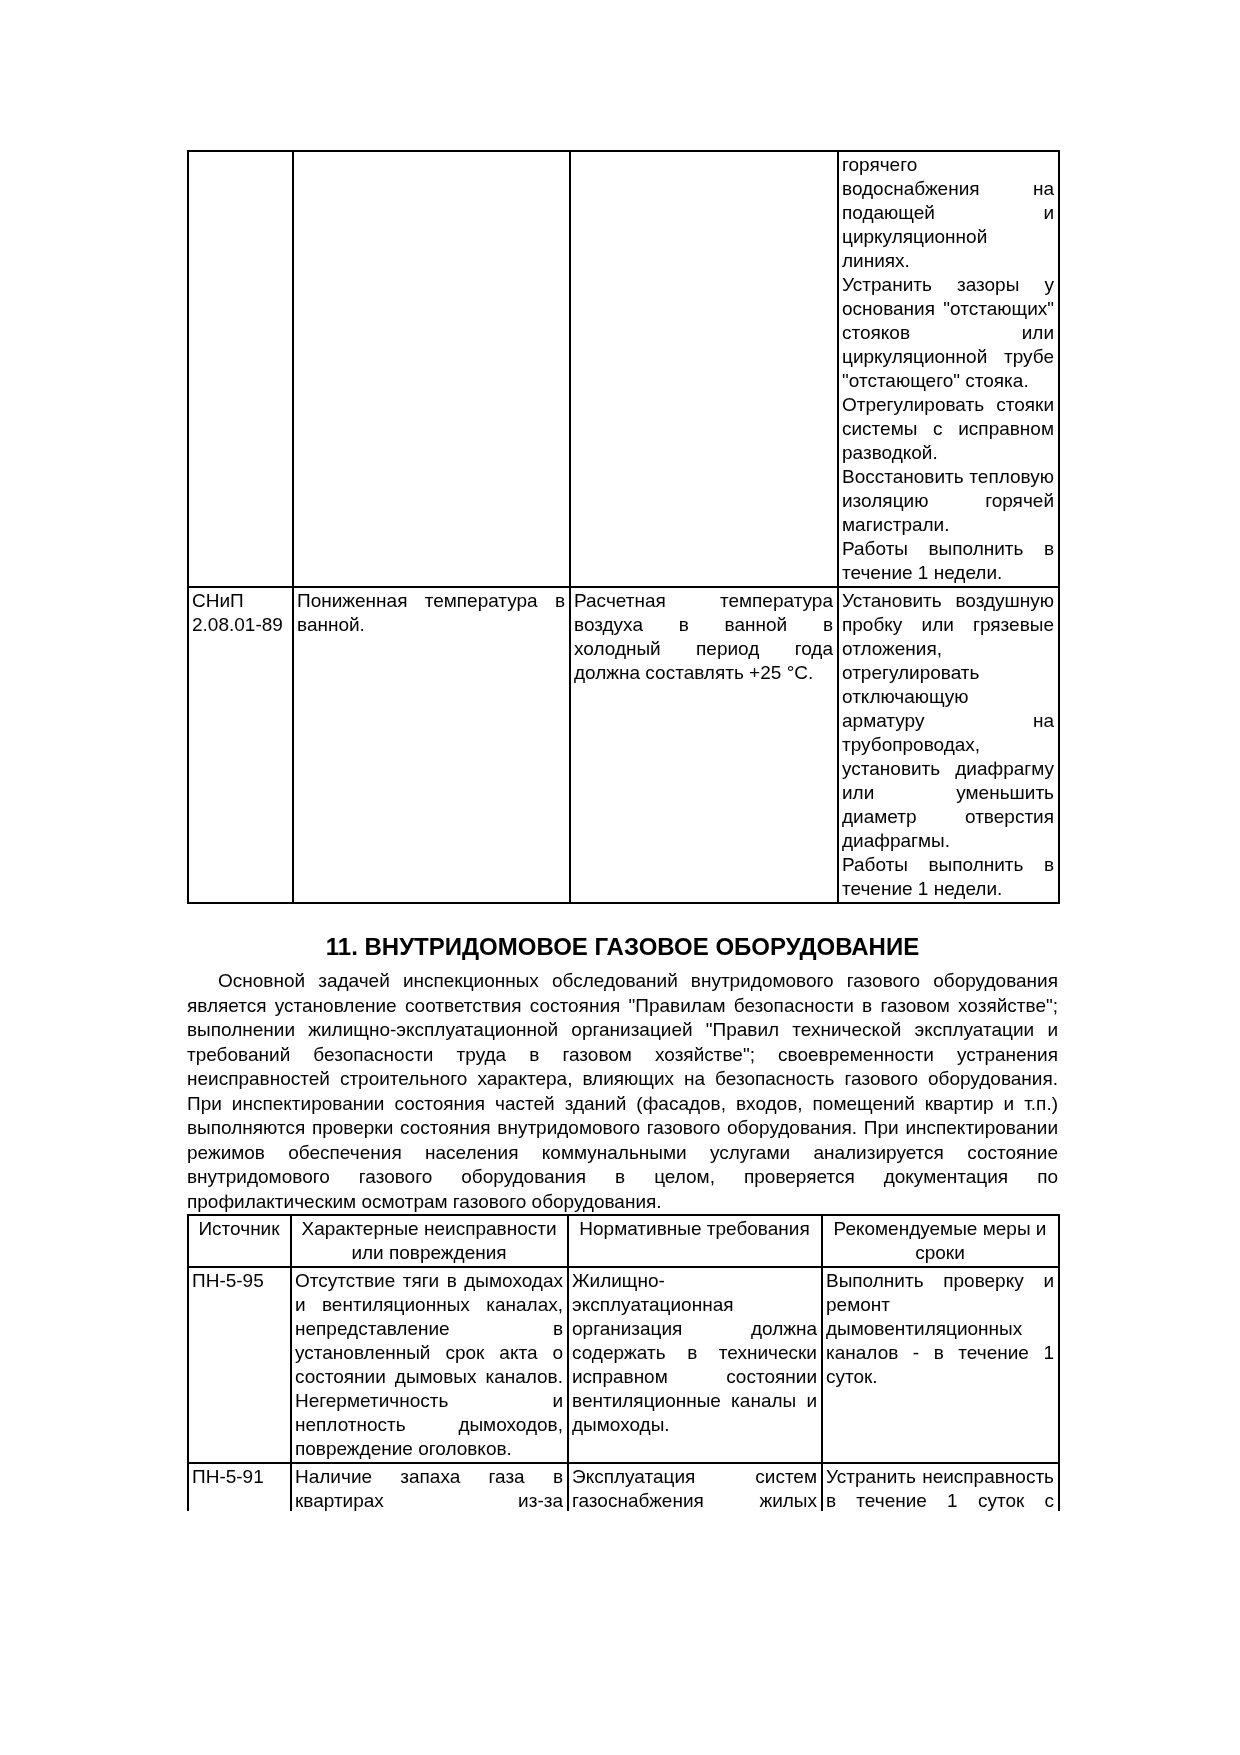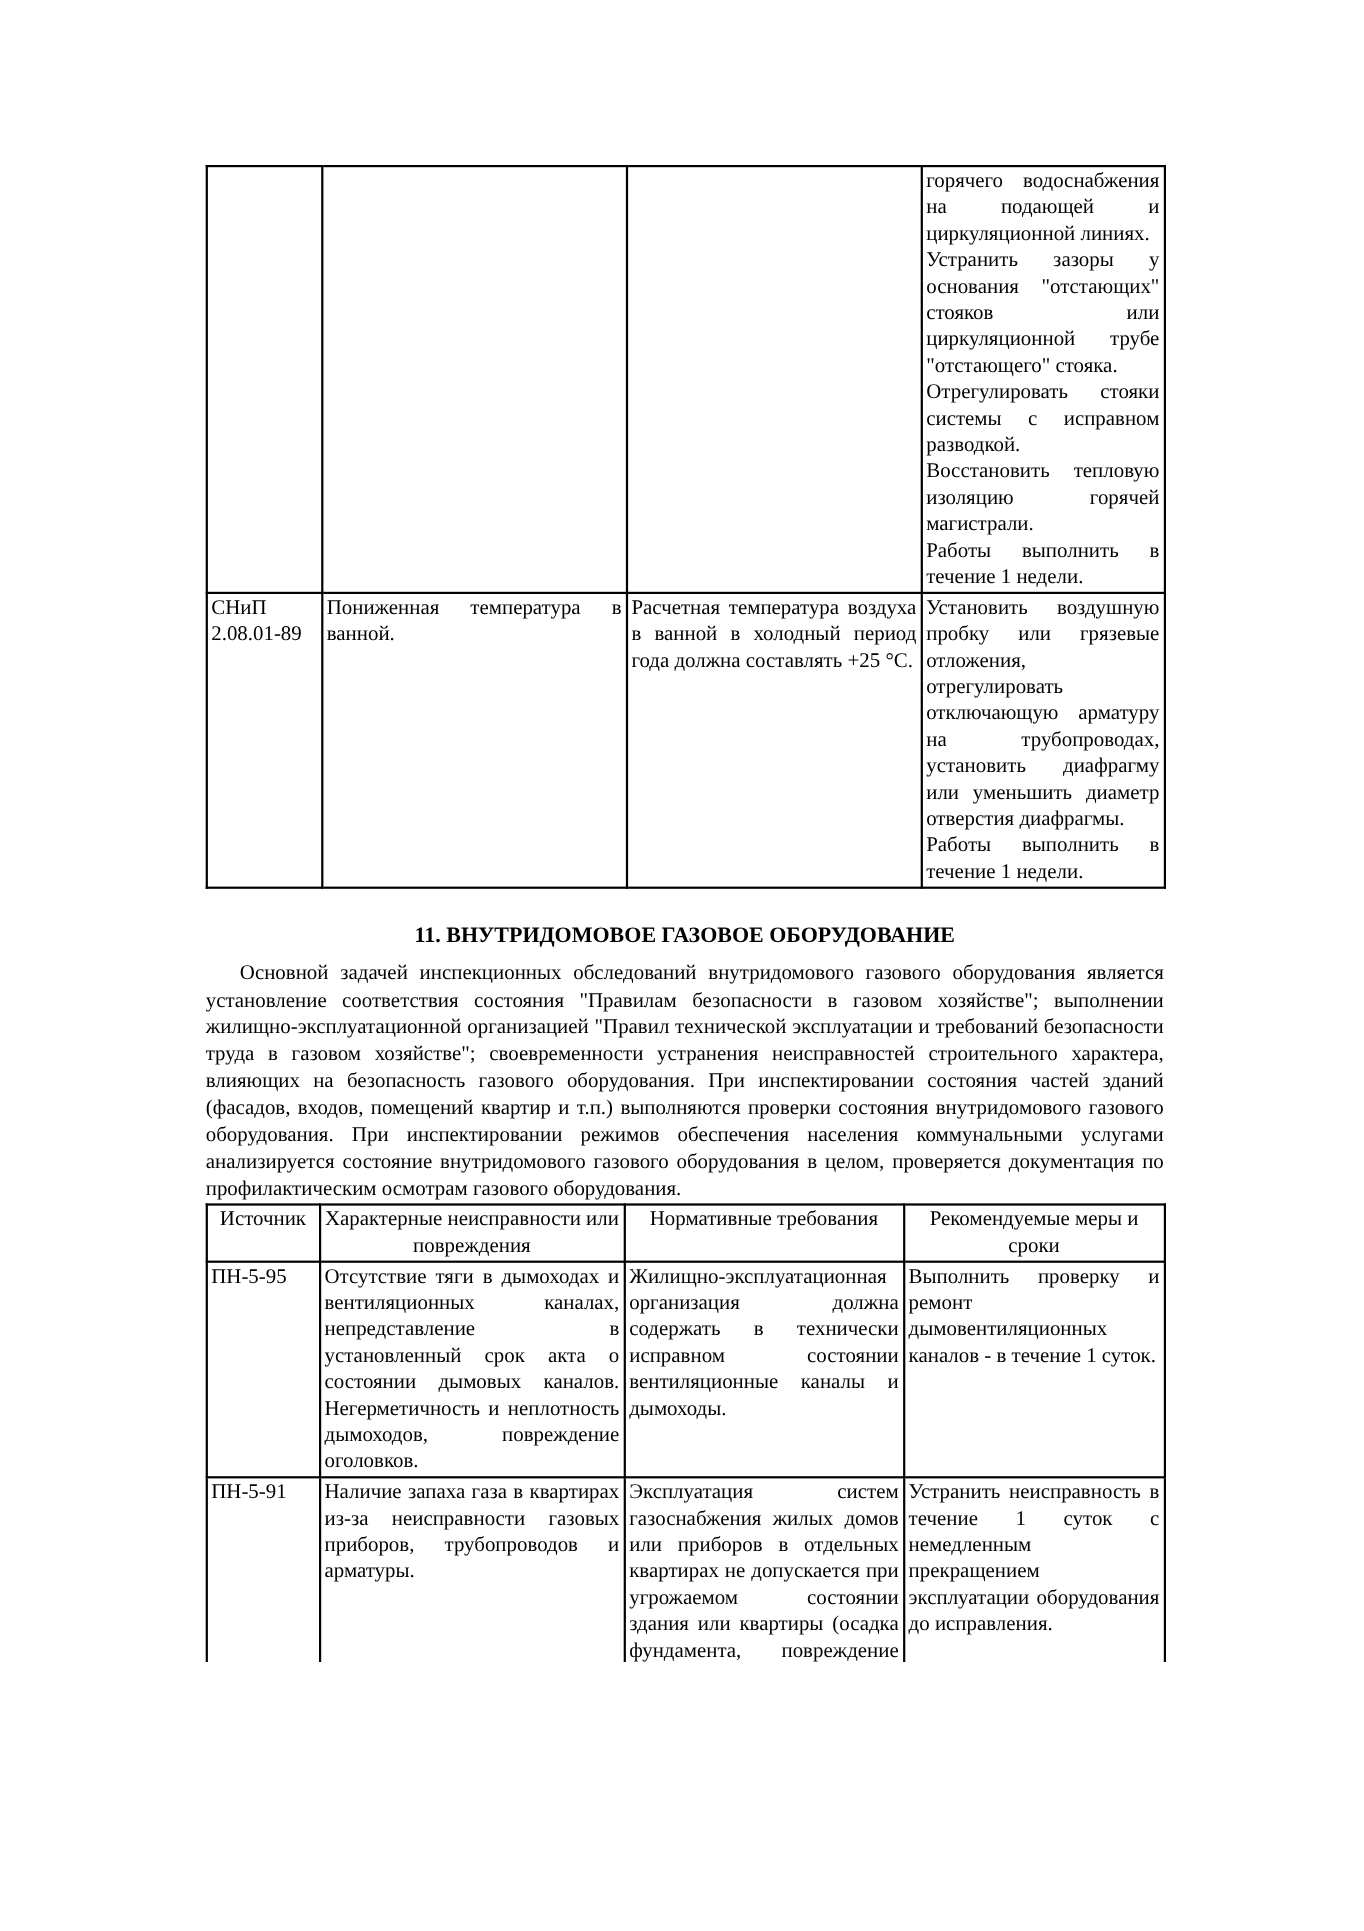--- a/index.html
+++ b/index.html
@@ -2,21 +2,21 @@
 <html lang="ru"><head>
 <meta charset="utf-8">
 <style>
   html, body { margin: 0; padding: 0; background: #ffffff; }
   .page {
     position: relative;
     width: 1240px;
     height: 1511px;
     background: #ffffff;
     color: #000000;
-    font-family: Liberation Serif, serif;
+    font-family: Liberation Sans, sans-serif;
     font-size: 19px;
     overflow: hidden;
   }
   .content {
     position: absolute;
     left: 187px;
     top: 0;
     width: 871px;
   }
   table.doc-table {
@@ -34,21 +34,21 @@
   }
   table.doc-table p { margin: 0; text-align: justify; }
   .t1 { margin-top: 150px; }
   .row-tall td { height: 366px; }
   .row-mid td { height: 250px; }
   .src-cell { text-align: left; }
   th.hdr { text-align: center; vertical-align: top; padding-top: 3px; padding-bottom: 3px; }
   .section-heading {
     margin: 30px 0 0 0;
     text-align: center;
-    font-size: 20px;
+    font-size: 24px;
     font-weight: bold;
     line-height: 25px;
   }
   .intro {
     margin: 10px 0 0 0;
     text-align: justify;
     text-indent: 31px;
     line-height: 24.5px;
   }
   .t2 { }

